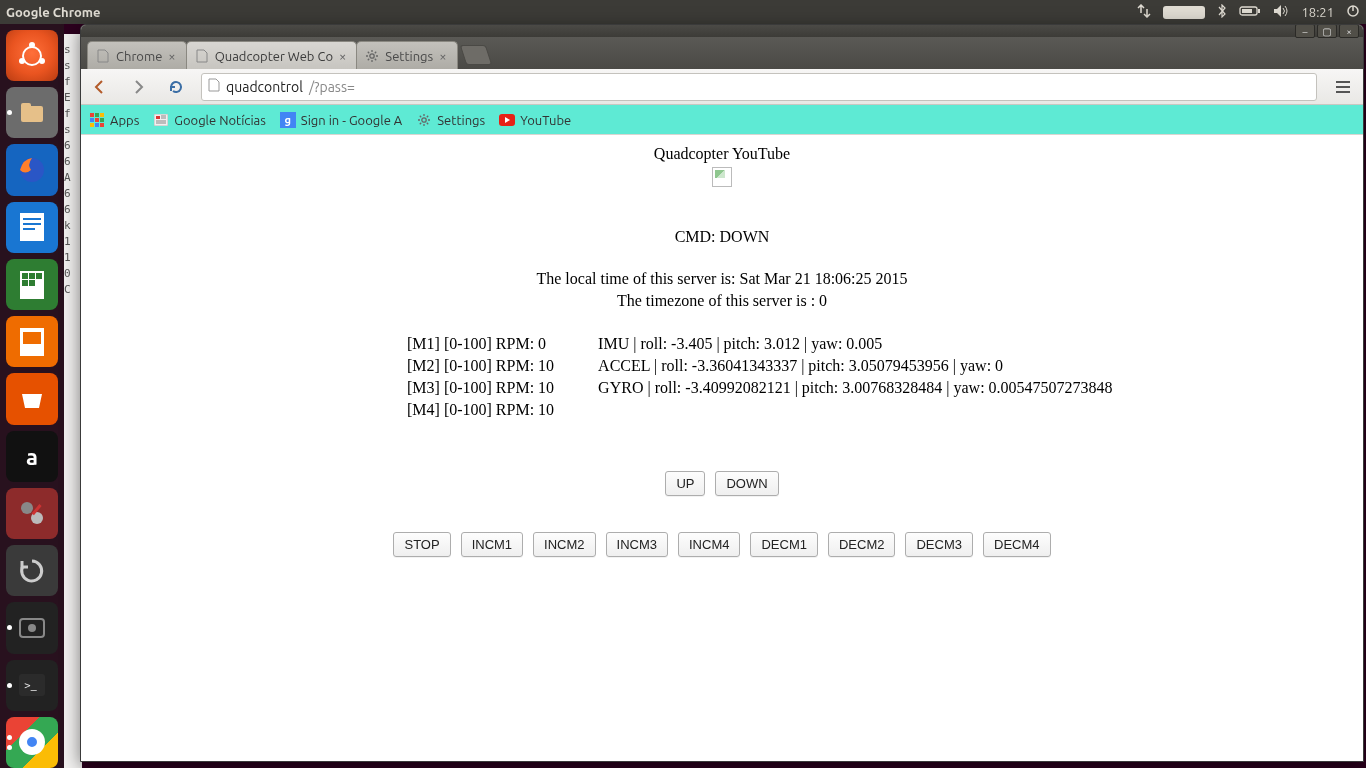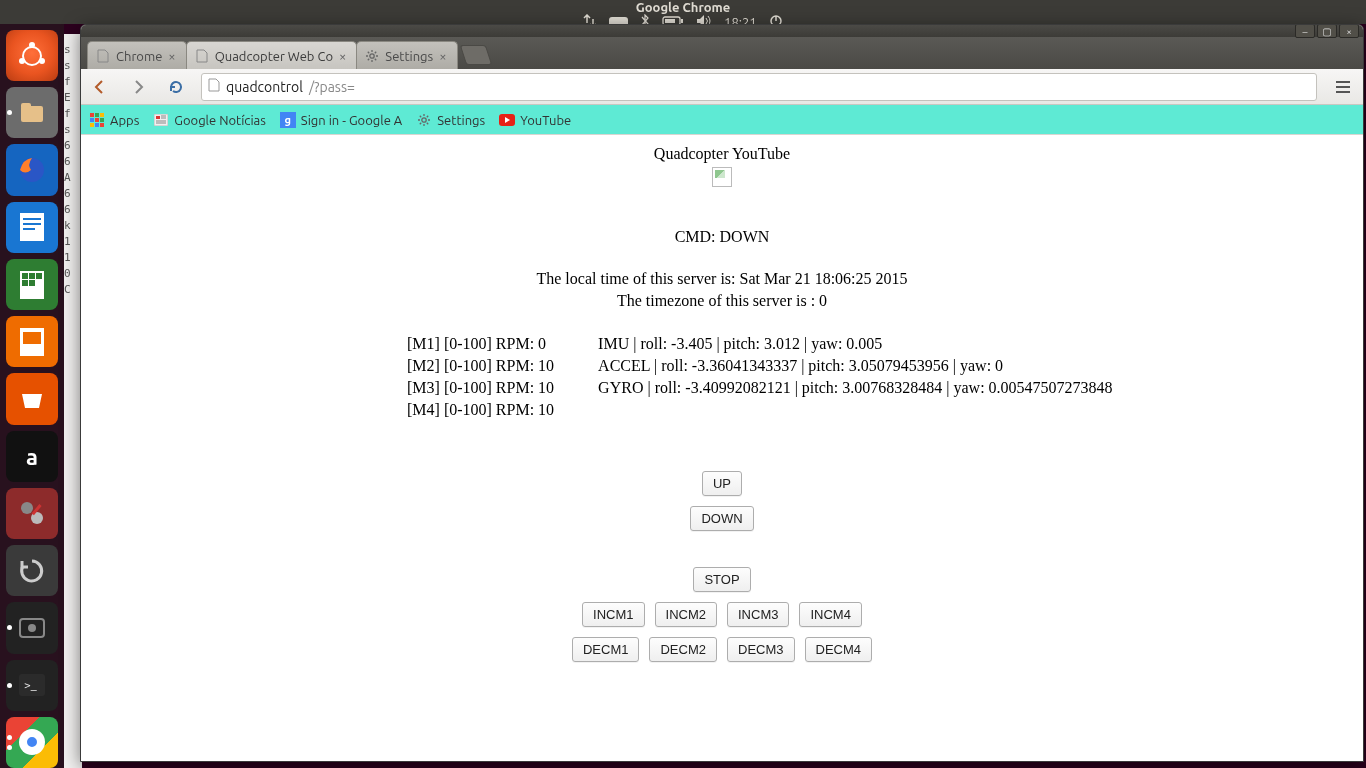--- a/index.html
+++ b/index.html
@@ -1,25 +1,25 @@
 <!DOCTYPE html>
 <html><head>
 <meta charset="utf-8">
 <style>
   * { box-sizing: border-box; margin: 0; padding: 0; }
   html, body { width: 1366px; height: 768px; overflow: hidden; font-family: "Ubuntu", "Liberation Sans", sans-serif; }
   body { background: #2c001e; }
 
   
-  .menubar { position:absolute; top:0; left:0; right:0; height:24px; background: linear-gradient(#3c3b37,#3c3b37); color:#dfdbd2; display:flex; align-items:center; padding:0 6px; font-size:13px;flex-direction:column; }
+  .menubar { position:absolute; top:0; left:0; right:0; height:24px; background: linear-gradient(#3c3b37,#3c3b37); color:#dfdbd2; display:flex; align-items:center; padding:0 6px; font-size:13px; }
   .menubar .title { font-weight:bold; }
   .menubar .spacer { flex:1; }
   .menubar .ind { display:flex; align-items:center; gap:12px; }
   .menubar .ind span, .menubar .ind svg { color:#dfdbd2; fill:#dfdbd2; }
-  .kb-badge { background:#dfdbd2; color:#3c3b37; border-radius:3px; padding:0 4px; font-size:10px; font-weight:bold; }
+  .kb-badge { background:#dfdbd2; color:#3c3b37; border-radius:3px; padding:0 15px; font-size:12px; font-weight:bold; }
 
   
   .launcher { position:absolute; top:24px; left:0; width:64px; bottom:0; background: rgba(40,20,30,0.85); display:flex; flex-direction:column; align-items:center; padding-top:6px; gap:6px; }
   .launch-item { width:52px; height:52px; border-radius:8px; display:flex; align-items:center; justify-content:center; font-size:10px; color:white; background:rgba(255,255,255,0.06); position:relative; }
   .dash { background: radial-gradient(circle at 50% 45%, #ff6f3a 0%, #e95420 55%, #b83c12 100%); }
   .li-files{background:#6c6c6c;} .li-ff{background:#1565c0;} .li-writer{background:#1976d2;} .li-calc{background:#2e7d32;} .li-impress{background:#ef6c00;} .li-sw{background:#e65100;} .li-amz{background:#111;} .li-set{background:#8d2b2b;} .li-upd{background:#3a3a3a;} .li-rec{background:#222;} .li-term{background:#222;} .li-chrome{background:linear-gradient(135deg,#ea4335 0 33%,#34a853 33% 66%,#fbbc05 66%);}    
 
   .li-pip { position:absolute; left:1px; width:5px; height:5px; border-radius:50%; background:#fff; }
 
   
@@ -59,21 +59,21 @@
   .page-inner { width:100%; display:flex; flex-direction:column; align-items:center; }
   .title-line{margin-top:2px;}
   .broken-img { width:20px; height:20px; border:1px solid #bbb; margin-top:4px; display:flex; align-items:flex-start; justify-content:flex-start; position:relative;}
   .broken-img::before{content:""; position:absolute; left:2px; top:2px; width:10px; height:8px; background:linear-gradient(135deg,#8fc78f 50%, #cde7cd 50%);}    
   .cmd{margin-top:41px;}
   .srv{margin-top:22px; text-align:center; line-height:1.35;}
 
   .data-cols { margin-top:24px; display:flex; gap:18px; align-self:flex-start; padding-left:300px;}
   .col { display:flex; flex-direction:column; gap:4px; font-size:16px;margin-left:26px;}
 
-  .ctrl-block{margin-top:52px; display:flex; flex-direction:column; align-items:center; gap:10px;}
+  .ctrl-block{margin-top:52px; display:flex; align-items:center; gap:10px;}
   .btnrow{display:flex; gap:10px; align-items:center; justify-content:center;}
   button.ui { font-family: Arial, sans-serif; font-size:13px; padding:4px 10px; background:linear-gradient(#fdfdfd,#efefef); border:1px solid #adadad; border-radius:3px; color:#222; box-shadow:0 1px 0 rgba(0,0,0,0.05); cursor:pointer;}
 </style>
 </head>
 <body>
 
 <div class="menubar">
   <span class="title">Google Chrome</span>
   <span class="spacer"></span>
   <div class="ind">

